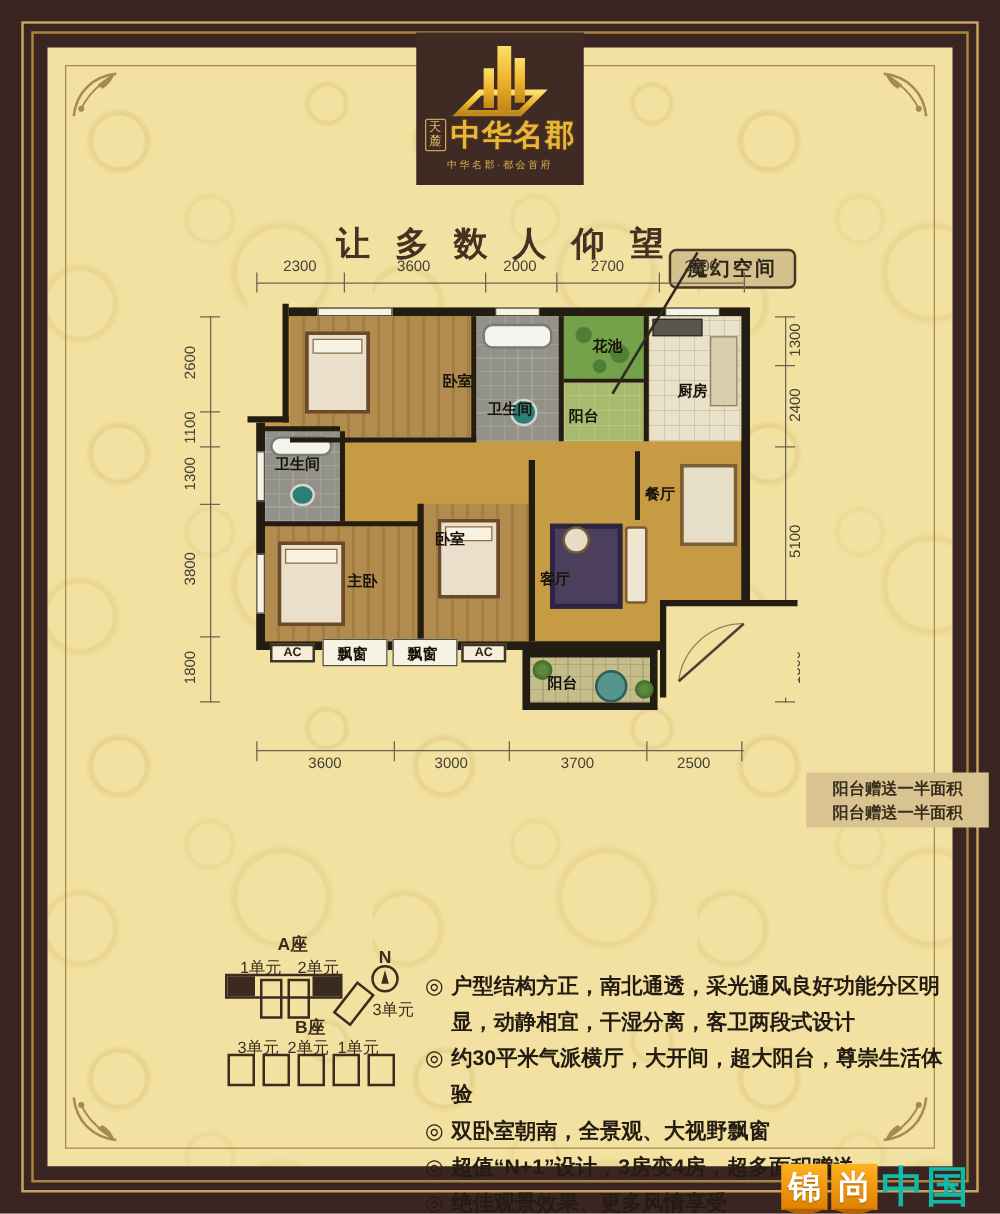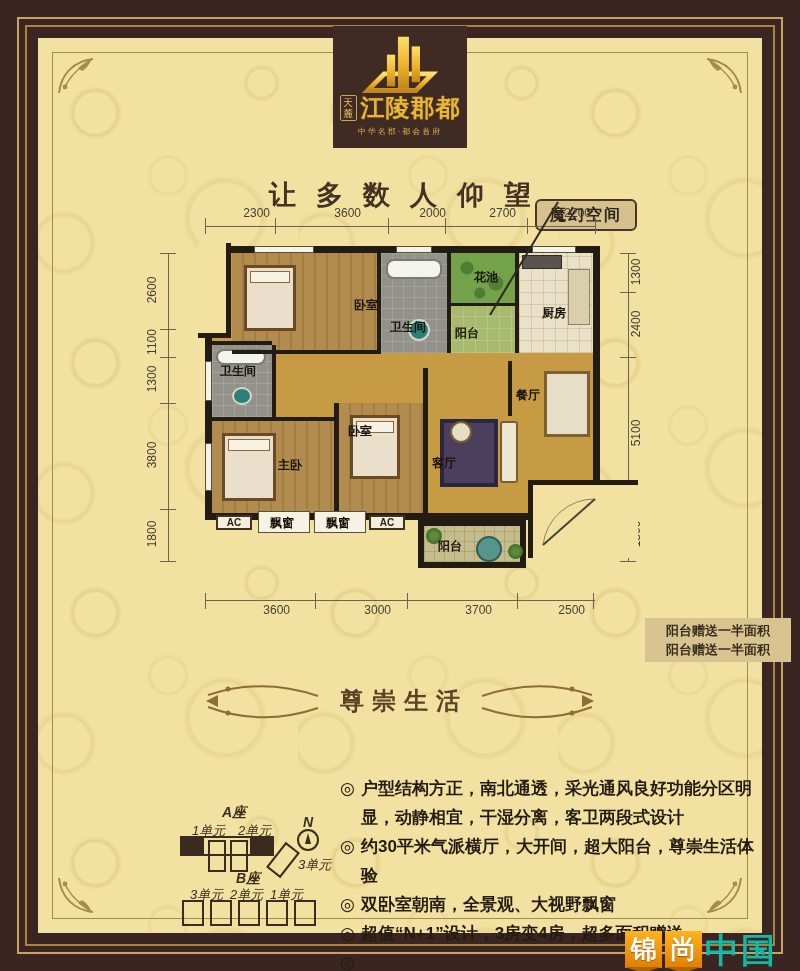--- a/index.html
+++ b/index.html
@@ -41,21 +41,21 @@
         font-size:27px;font-weight:bold;letter-spacing:20px;text-indent:20px;}
 
   #callout{position:absolute;left:497px;top:161px;width:98px;height:28px;background:#d6c08d;
         border:2px solid #483726;border-radius:6px;color:#2d2519;font-size:16px;font-weight:bold;
         display:flex;align-items:center;justify-content:center;letter-spacing:2px;}
 
   
   .dim{position:absolute;color:#454034;font-size:12px;}
   .dimline{position:absolute;background:#6b6452;}
   .tick{position:absolute;background:#6b6452;}
-  .dlab{position:absolute;text-align:right;}
+  .dlab{position:absolute;text-align:center;}
   .vlab{position:absolute;transform:rotate(-90deg);transform-origin:center;white-space:nowrap;width:40px;text-align:center;}
 
   
   #plan{position:absolute;left:205px;top:246px;width:395px;height:274px;background:#c79a44;
         border:7px solid #221c13;box-sizing:border-box;}
   .room{position:absolute;box-sizing:border-box;}
   .rlabel{position:absolute;color:#17130b;font-size:12px;font-weight:bold;white-space:nowrap;z-index:6;}
   .wood{background:repeating-linear-gradient(90deg,#b28c4e 0 10px,#a37e41 10px 12px);}
   .tile{background:
       repeating-linear-gradient(0deg, rgba(255,255,255,.12) 0 1px, transparent 1px 11px),
@@ -105,21 +105,21 @@
   #unitRow .code{font-size:40px;font-weight:bold;letter-spacing:-1px;}
   #unitRow .desc{font-size:20px;font-weight:bold;margin-left:8px;}
   #unitRow .area{font-size:20px;font-weight:bold;margin-left:18px;}
   #unitRow sup{font-size:11px;}
 
   #bullets{position:absolute;left:302px;top:736px;width:428px;color:#241c12;}
   #bullets .bi{position:relative;padding-left:21px;font-size:17px;font-weight:bold;line-height:29px;}
   #bullets .bi .g{position:absolute;left:0;top:0;}
 
   
-  #siteMap{position:absolute;left:128px;top:764px;width:170px;height:135px;color:#3a2d1c;font-style:italic;}
+  #siteMap{position:absolute;left:128px;top:707px;width:170px;height:135px;color:#3a2d1c;}
   .smLabel{position:absolute;font-size:14px;font-weight:bold;}
   .smUnit{position:absolute;font-size:13px;text-align:right;}
   .bldg{position:absolute;border:2px solid #3a2c1e;box-sizing:border-box;}
   .bldgFill{position:absolute;background:#3a2a20;}
   .compass{position:absolute;left:130px;top:14px;width:24px;text-align:center;}
   .compass .n{font-size:14px;font-weight:bold;line-height:12px;}
   .compass .ring{width:18px;height:18px;border:2px solid #3a2c1e;border-radius:50%;margin:1px auto 0;position:relative;}
   .compass .needle{position:absolute;left:6px;top:2px;width:0;height:0;border-left:3px solid transparent;border-right:3px solid transparent;border-bottom:11px solid #3a2c1e;}
 
   
@@ -176,21 +176,21 @@
               <stop offset="1" stop-color="#c2871a"></stop>
           </linearGradient>
         </defs>
         <polygon points="18,82 88,82 112,58 42,58" fill="none" stroke="url(#gld)" stroke-width="7"></polygon>
         <polygon points="46,30 58,30 58,76 46,76" fill="url(#gld)"></polygon>
         <polygon points="62,4 78,4 78,79 62,79" fill="url(#gld)"></polygon>
         <polygon points="82,18 94,18 94,70 82,70" fill="url(#gld)"></polygon>
       </svg>
       <div class="brandRow">
         <div class="seal">天麓</div>
-        <div class="brandName">江陵郡都</div>
+        <div class="brandName">中华名郡</div>
       </div>
       <div class="brandSub">中华名郡·都会首府</div>
     </div>
 
     <div id="tagline">让多数人仰望</div>
     <div id="callout">魔幻空间</div>
     <svg class="leader" style="left:420px;top:152px;width:110px;height:130px;">
       <line x1="100" y1="12" x2="32" y2="125" stroke="#2e2a20" stroke-width="2"></line>
     </svg>
 
@@ -333,45 +333,28 @@
     <div class="winstrip" style="left:220px;top:473px;width:52px;height:22px;z-index:6;"></div>
     <div class="winstrip" style="left:276px;top:473px;width:52px;height:22px;z-index:6;"></div>
     <div class="baylab" style="left:232px;top:477px;">飘窗</div>
     <div class="baylab" style="left:288px;top:477px;">飘窗</div>
 
     <div id="noteBox">
       <div>阳台赠送一半面积</div>
       <div>阳台赠送一半面积</div>
     </div>
 
-    <div id="secTitle">
-      <svg class="flourish" viewBox="0 0 120 40">
-        <path d="M6,14 Q60,-4 116,15" fill="none" stroke="#8d6c38" stroke-width="2"></path>
-        <path d="M6,26 Q60,46 116,27" fill="none" stroke="#8d6c38" stroke-width="2"></path>
-        <path d="M4,20 l12,-6 v12 z" fill="#8d6c38"></path>
-        <circle cx="26" cy="8" r="2.5" fill="#8d6c38"></circle>
-        <circle cx="26" cy="32" r="2.5" fill="#8d6c38"></circle>
-      </svg>
-      <span class="t">尊崇生活</span>
-      <svg class="flourish r" viewBox="0 0 120 40">
-        <path d="M6,14 Q60,-4 116,15" fill="none" stroke="#8d6c38" stroke-width="2"></path>
-        <path d="M6,26 Q60,46 116,27" fill="none" stroke="#8d6c38" stroke-width="2"></path>
-        <path d="M4,20 l12,-6 v12 z" fill="#8d6c38"></path>
-        <circle cx="26" cy="8" r="2.5" fill="#8d6c38"></circle>
-        <circle cx="26" cy="32" r="2.5" fill="#8d6c38"></circle>
-      </svg>
-    </div>
 
 
     <div id="bullets">
       <div class="bi"><span class="g">◎</span><span>户型结构方正，南北通透，采光通风良好功能分区明显，动静相宜，干湿分离，客卫两段式设计</span></div>
       <div class="bi"><span class="g">◎</span><span>约30平米气派横厅，大开间，超大阳台，尊崇生活体验</span></div>
       <div class="bi"><span class="g">◎</span><span>双卧室朝南，全景观、大视野飘窗</span></div>
       <div class="bi"><span class="g">◎</span><span>超值“N+1”设计，3房变4房，超多面积赠送</span></div>
-      <div class="bi"><span class="g">◎</span></div>
+      <div class="bi"><span class="g">◎</span><span>绝佳观景效果、更多风情享受</span></div>
     </div>
 
     <div id="siteMap">
       <div class="smLabel" style="left:56px;top:2px;">A座</div>
       <div class="smUnit" style="left:26px;top:20px;">1单元</div>
       <div class="smUnit" style="left:72px;top:20px;">2单元</div>
       <div class="compass">
         <div class="n">N</div>
         <div class="ring">
             <div class="needle"></div>

